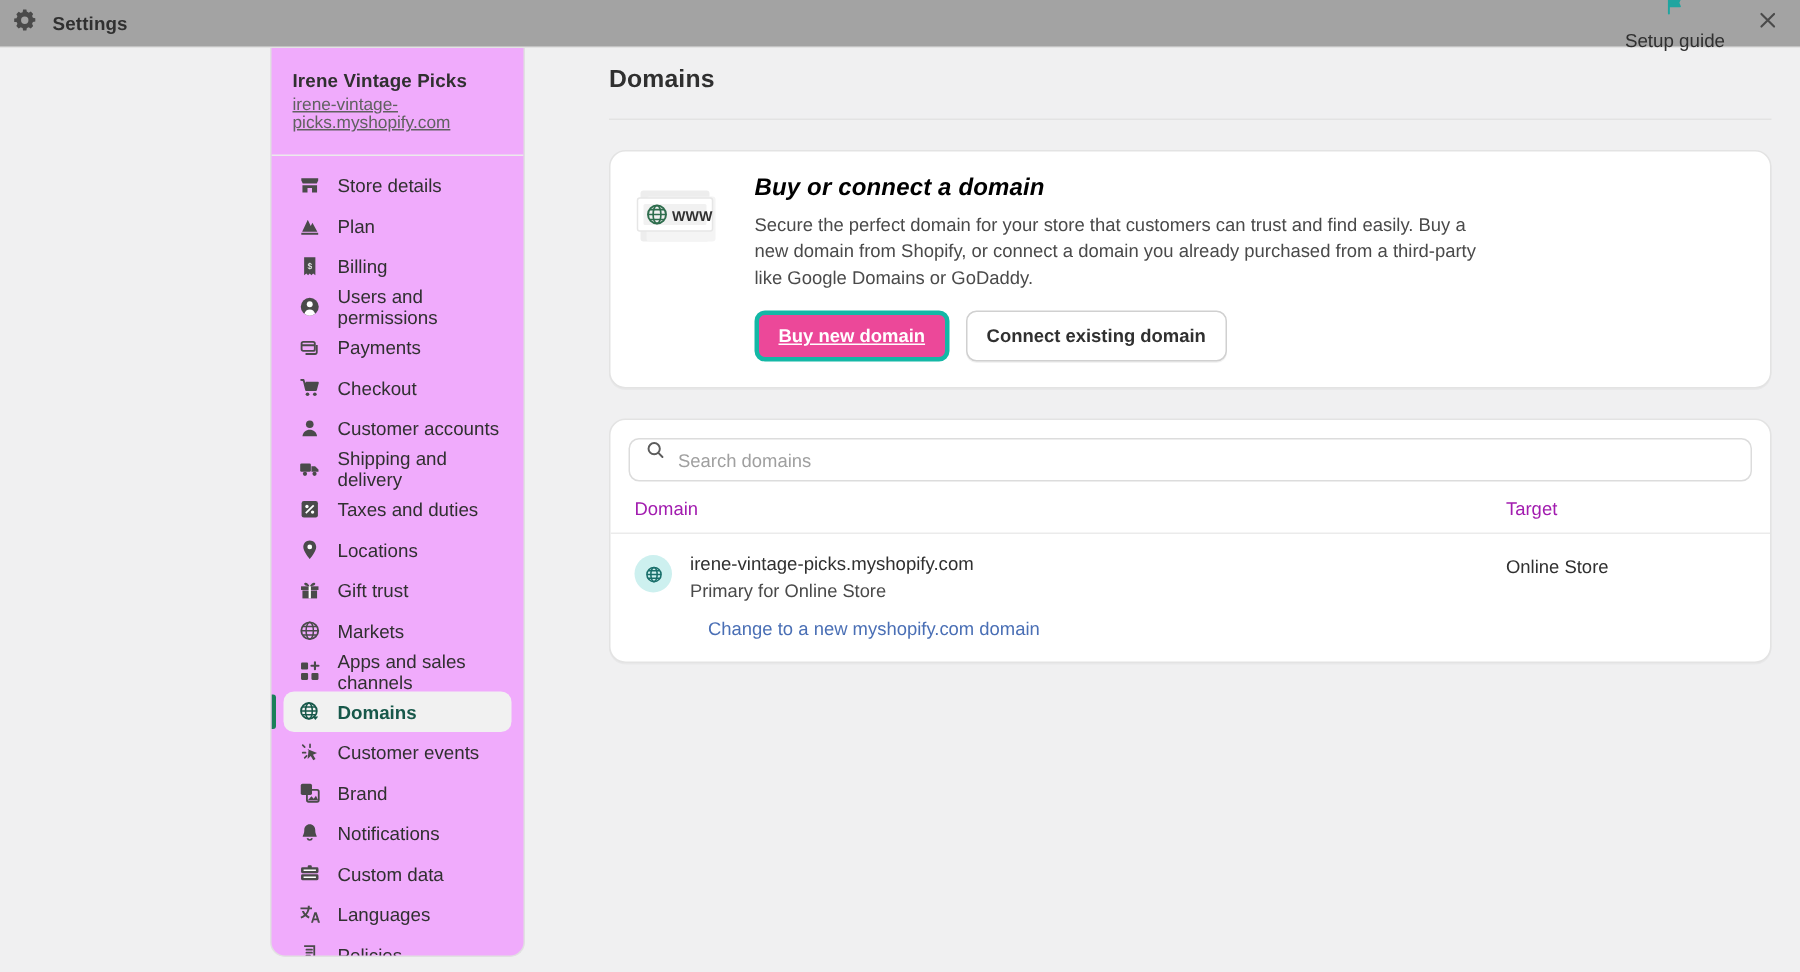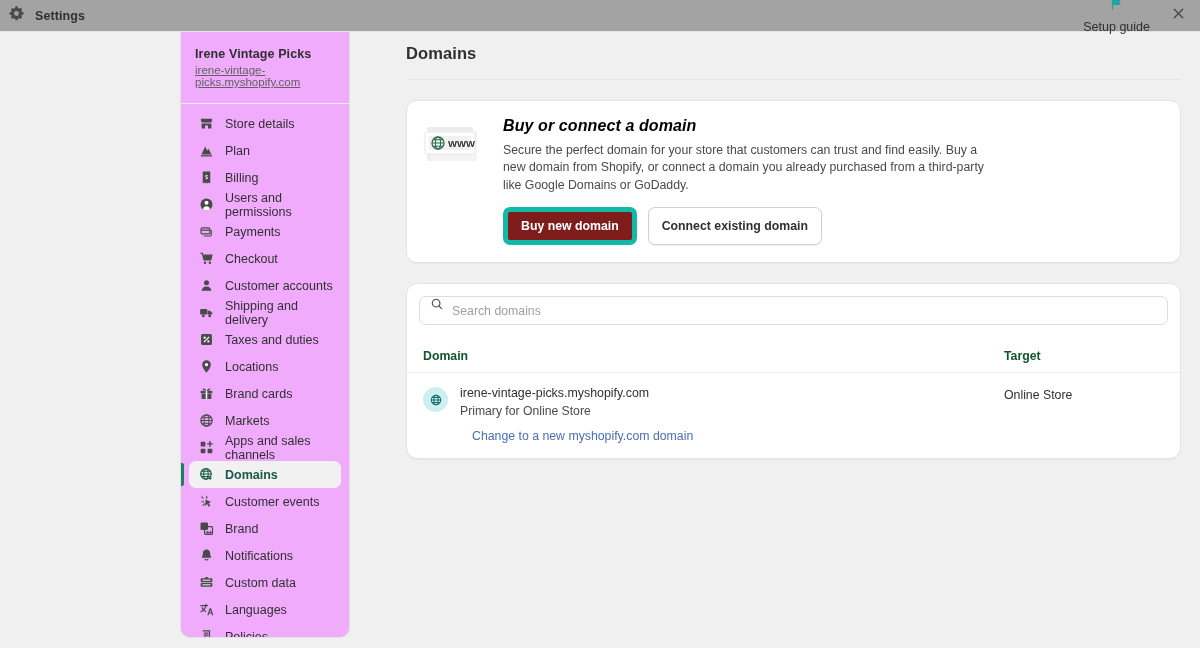--- a/index.html
+++ b/index.html
@@ -84,40 +84,40 @@
   
   .buy-card { display: flex; padding: 16px 16px 17px 16px; gap: 22px; }
   .illus { flex: 0 0 58px; padding-top: 6px; }
   .banner-title { font-size: 16px; font-weight: bold; color: #000000; margin-bottom: 7px; letter-spacing:.1px;font-style:italic;}
   .banner-body { font-size: 12.3px; line-height: 1.42; color: #4a4a4a; max-width: 500px; }
   .btn-row { display: flex; gap: 11px; margin-top: 13px; }
   .btn {
     font-family: inherit; font-size: 12.3px; font-weight: bold;
     border-radius: 7px; padding: 7px 13px; cursor: pointer; white-space: nowrap;
   }
-  .btn-primary { background: #7f1d1d; color: #fff; border: 5px solid #14b8a6; }
+  .btn-primary { background: #ec4899; color: #fff; border: 3px solid #14b8a6; text-decoration: underline; }
   .btn-secondary { background: #fff; color: #303030; border: 1px solid #d0d0d0; box-shadow: 0 1px 0 rgba(0,0,0,.05); }
 
   
   .list-card { padding: 0; overflow: hidden; }
   .search-wrap { padding: 12px 12px 11px 12px; }
   .search-box {
     display: flex; gap: 8px;
     height: 29px; border: 1px solid #dcdcdc; border-radius: 7px;
     padding: 0 10px; background: #fff;
   }
   .search-box input {
     border: none; outline: none; flex: 1;
     font-family: inherit; font-size: 12.3px; color: #303030; background: transparent;
   }
   .search-box input::placeholder { color: #a0a0a0; }
 
   .table-head {
     display: flex; padding: 0 16px 9px 16px;
-    font-size: 12.3px; font-weight: bold; color: #14532d; margin-top: 13px;
+    font-size: 12.3px; font-weight: normal; color: #a21caf;
   }
   .col-domain { flex: 1; }
   .col-target { width: 160px; }
   .row-rule { height: 1px; background: #ebebeb; }
 
   .table-row { padding: 13px 16px 0 16px; }
   .row-main { display: flex; align-items: flex-start; }
   .row-left { flex: 1; display: flex; align-items: flex-start; gap: 12px; }
   .globe-badge {
     width: 25px; height: 25px; border-radius: 50%;
@@ -268,21 +268,21 @@
       </div>
       <div class="nav-item">
         <span class="nav-icon">
           <svg width="15" height="15" viewBox="0 0 16 16">
             <rect x="1.8" y="5.2" width="12.4" height="2.6" fill="#4a4a4a"></rect>
             <rect x="2.8" y="8.2" width="10.4" height="5.6" fill="#4a4a4a"></rect>
             <rect x="7.2" y="4.4" width="1.6" height="9.4" fill="#fff"></rect>
             <path d="M8 5.2C7 3.4 5.6 2.2 4.4 2.8 3.4 3.4 4.4 5 8 5.2zM8 5.2c1-1.8 2.4-3 3.6-2.4 1 .6 0 2.2-3.6 2.4z" fill="#4a4a4a"></path>
           </svg>
         </span>
-        <span>Brand cards</span>
+        <span>Gift trust</span>
       </div>
       <div class="nav-item">
         <span class="nav-icon">
           <svg width="15" height="15" viewBox="0 0 16 16">
             <circle cx="8" cy="8" r="6" fill="none" stroke="#4a4a4a" stroke-width="1.3"></circle>
             <ellipse cx="8" cy="8" rx="2.6" ry="6" fill="none" stroke="#4a4a4a" stroke-width="1.1"></ellipse>
             <path d="M2 8h12M3.1 5h9.8M3.1 11h9.8" stroke="#4a4a4a" stroke-width="1.1"></path>
           </svg>
         </span>
         <span>Markets</span>

